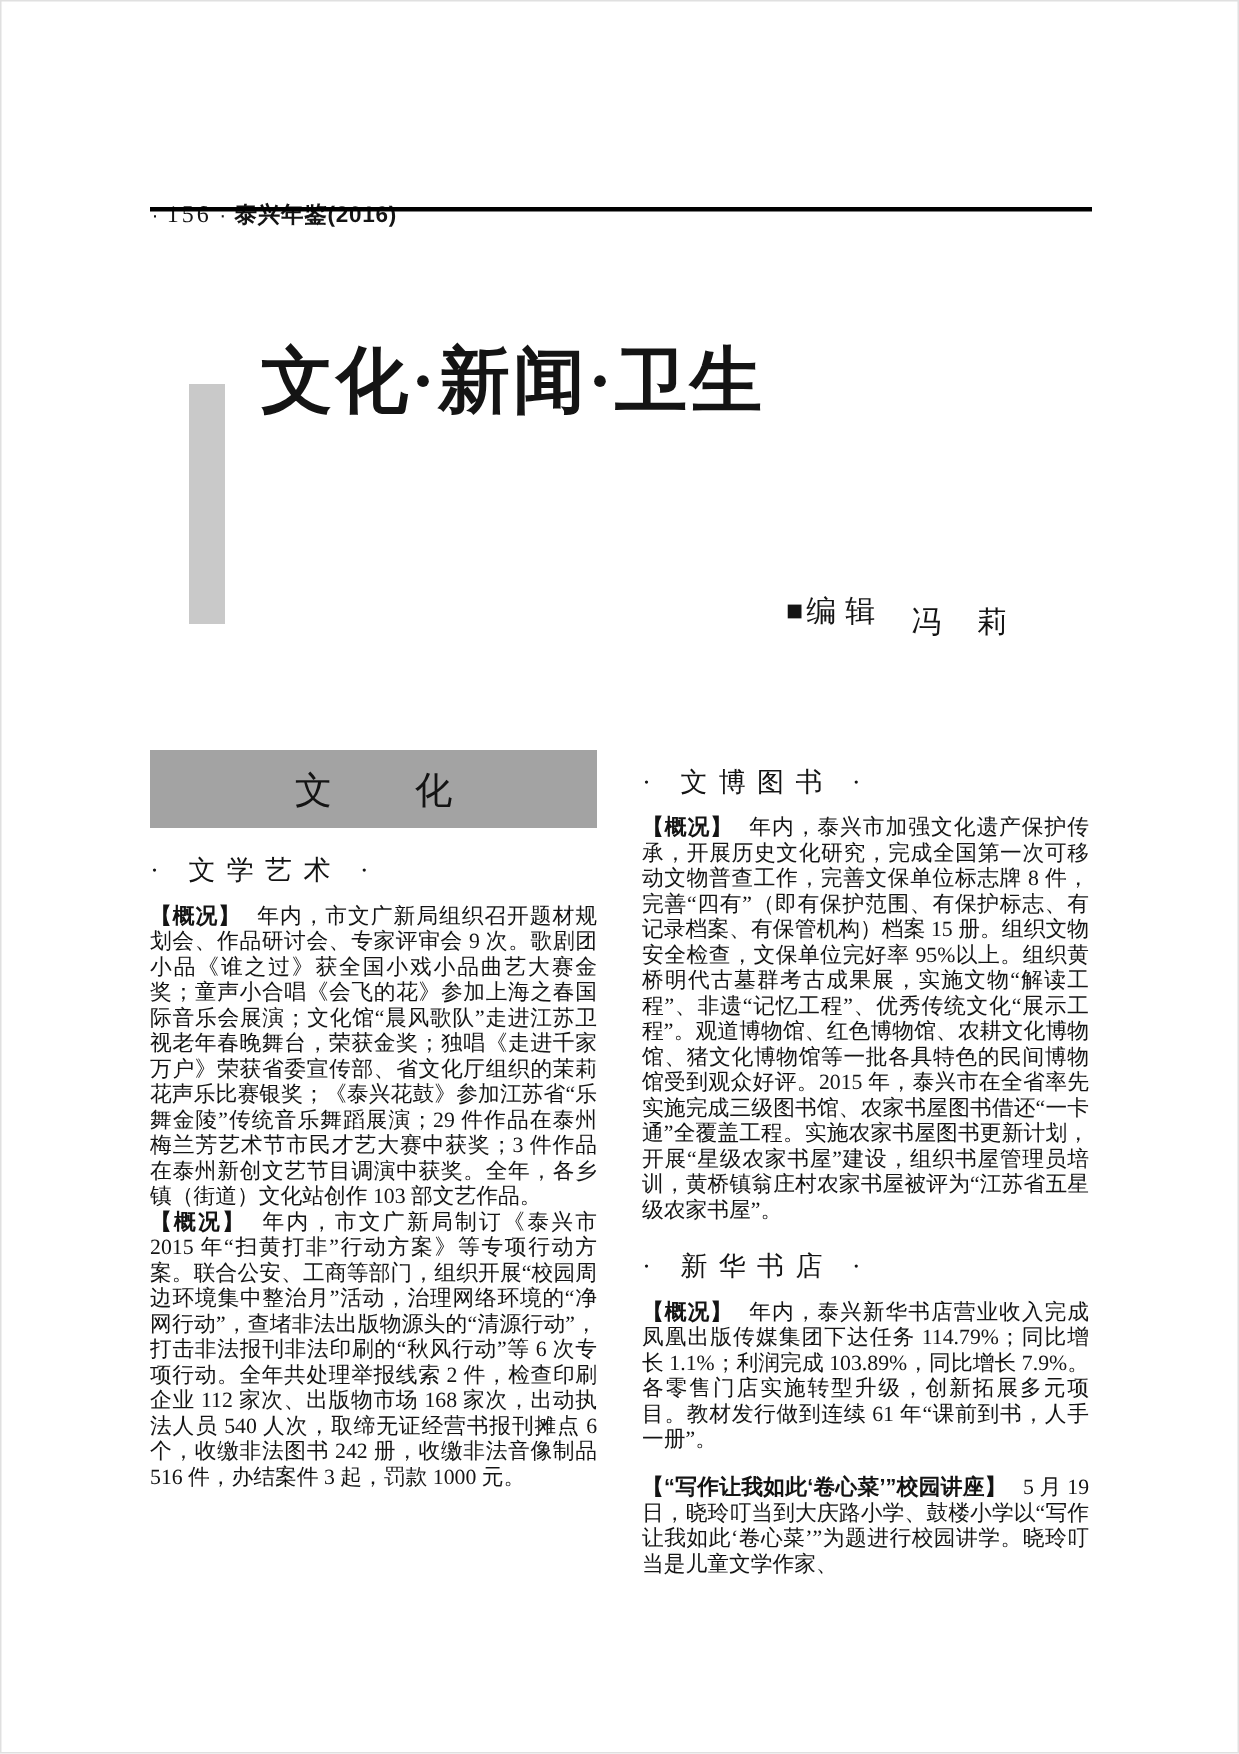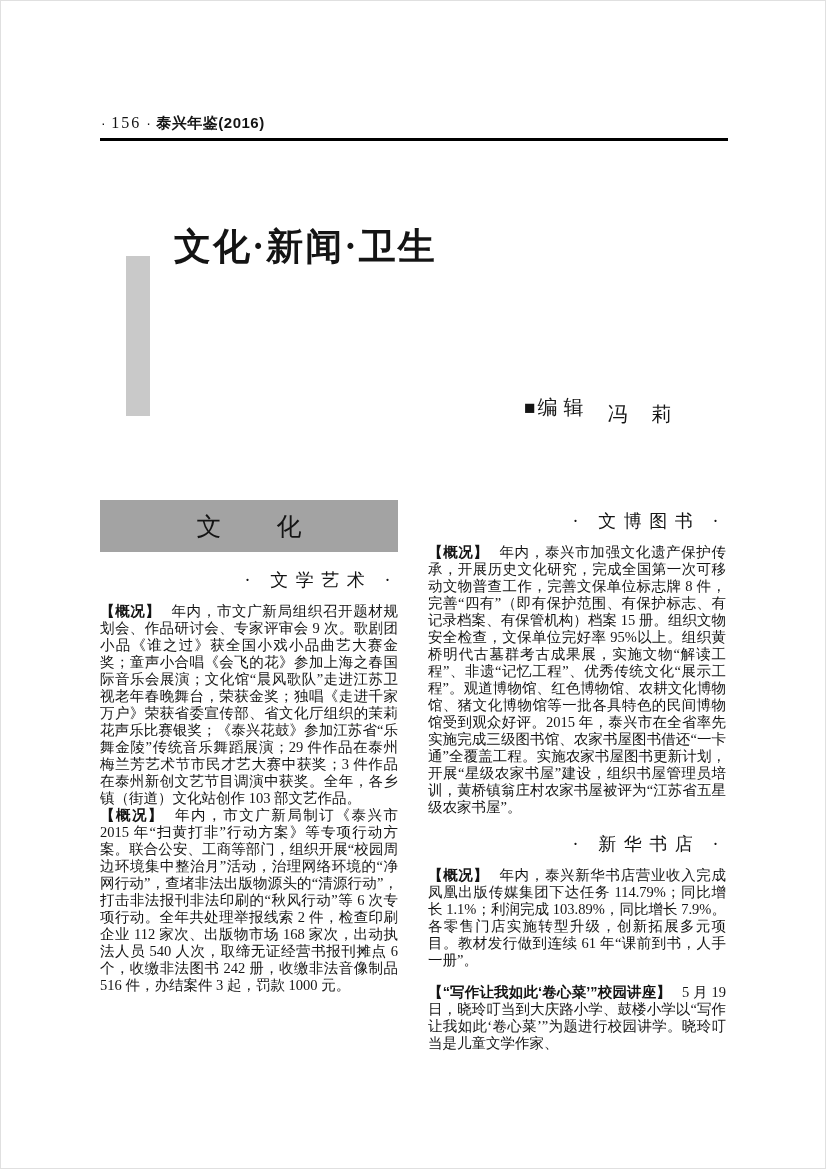--- a/index.html
+++ b/index.html
@@ -16,34 +16,34 @@
 
   
   .running-head {
     position:absolute; left:101px; top:114px;
     font-size:15px; letter-spacing:0.5px;
     display:flex; align-items:baseline; gap:5px;
     font-family:"Liberation Sans","DejaVu Sans",sans-serif;
   }
   .running-head .dot { font-size:14px; }
   .running-head .pagenum { font-family:"Liberation Serif","DejaVu Serif",serif; font-size:16px; letter-spacing:2px; }
-  .running-head .booktitle { font-weight:600; }
+  .running-head .booktitle { font-weight:600;margin-top:20px; }
   .header-rule {
     position:absolute; left:100px; top:138px;
     width:628px; height:3px; background:#000;
   }
 
   
   .title-bar {
     position:absolute; left:126px; top:256px;
     width:24px; height:160px; background:#c9c9c9;
   }
   .chapter-title {
     position:absolute; left:174px; top:222px;
-    margin:0; font-size:37px; font-weight:bold;
+    margin:0; font-size:48px; font-weight:bold;
     font-family:"Liberation Serif","DejaVu Serif",serif;
     letter-spacing:2px; white-space:nowrap;
   }
   .editor-line {
     position:absolute; left:524px; top:386px;
     font-size:20px; display:flex; align-items:center;
     white-space:pre;
   }
   .editor-marker { font-size:19px; line-height:1; margin-right:2px; }
   .editor-label { letter-spacing:6px; }
@@ -56,21 +56,21 @@
 
   .section-box {
     height:52px; background:#a3a3a3;
     display:flex; align-items:center; justify-content:center;
     font-family:"Liberation Sans","DejaVu Sans",sans-serif;
     font-size:25px; font-weight:500;
   }
   .section-box span { letter-spacing:2.2em; margin-right:-2.2em; }
 
   .subheading {
-    text-align:right;
+    text-align:left;
     font-size:18px;
     letter-spacing:0.42em;
     margin:16px 0 11px 0;
     white-space:nowrap;
   }
   .col-right .subheading.first { margin-top:9px; }
 
   .para {
     margin:0;
     font-size:14.5px;

